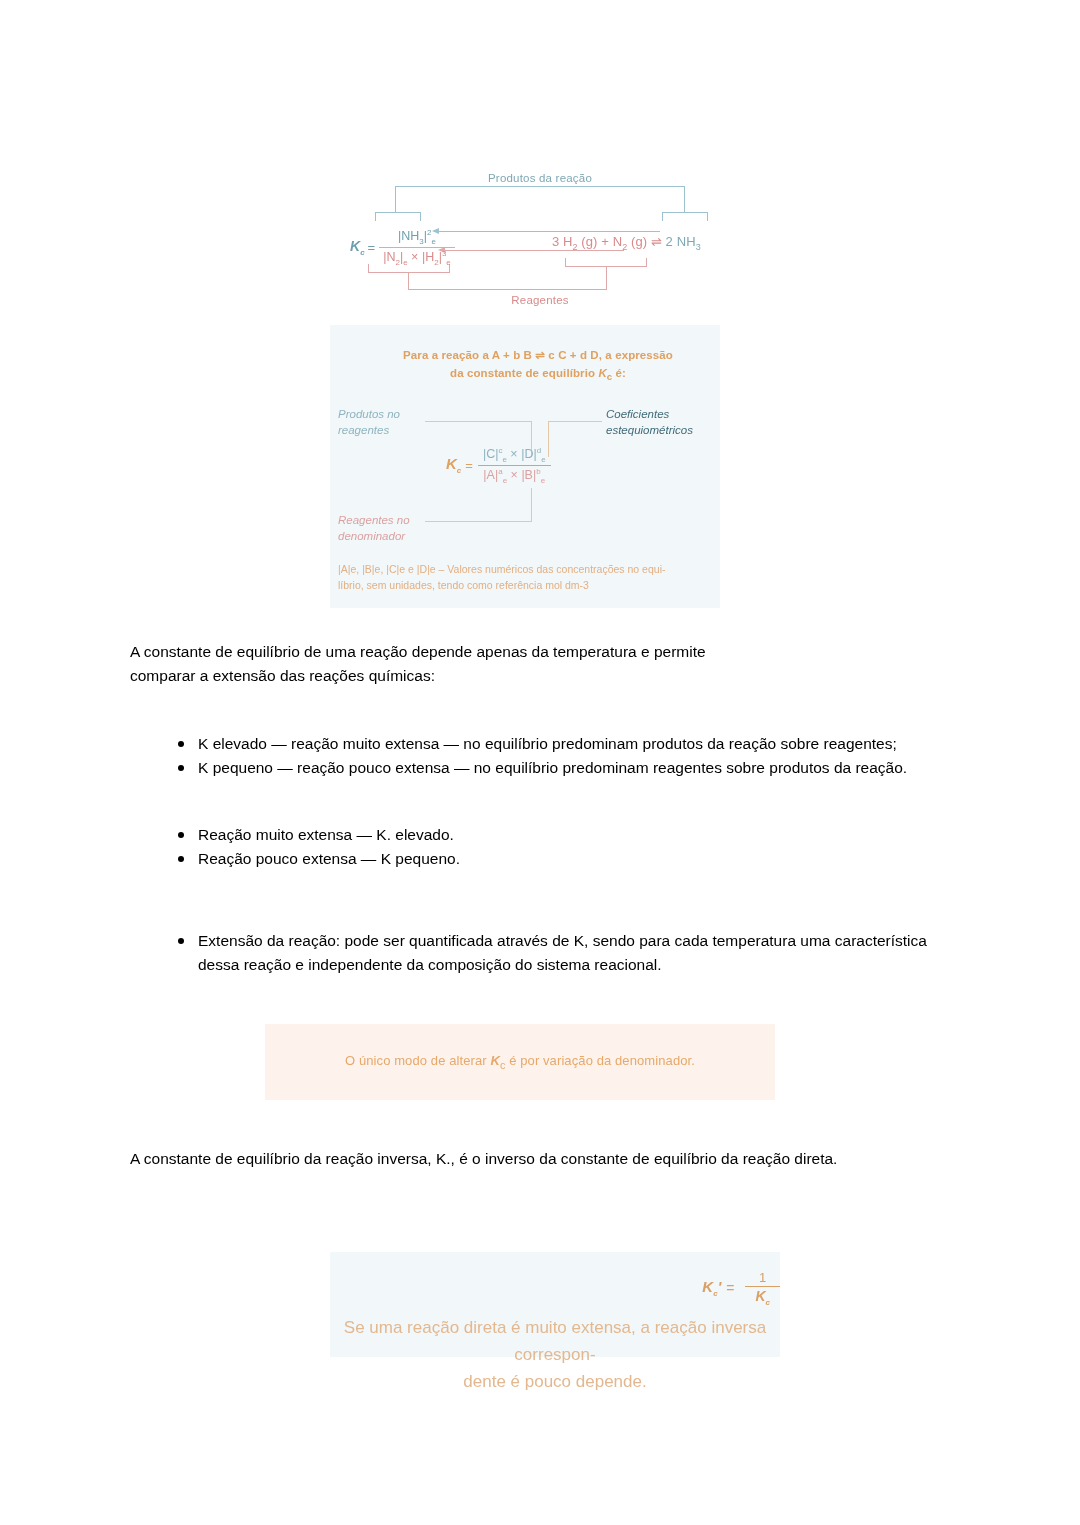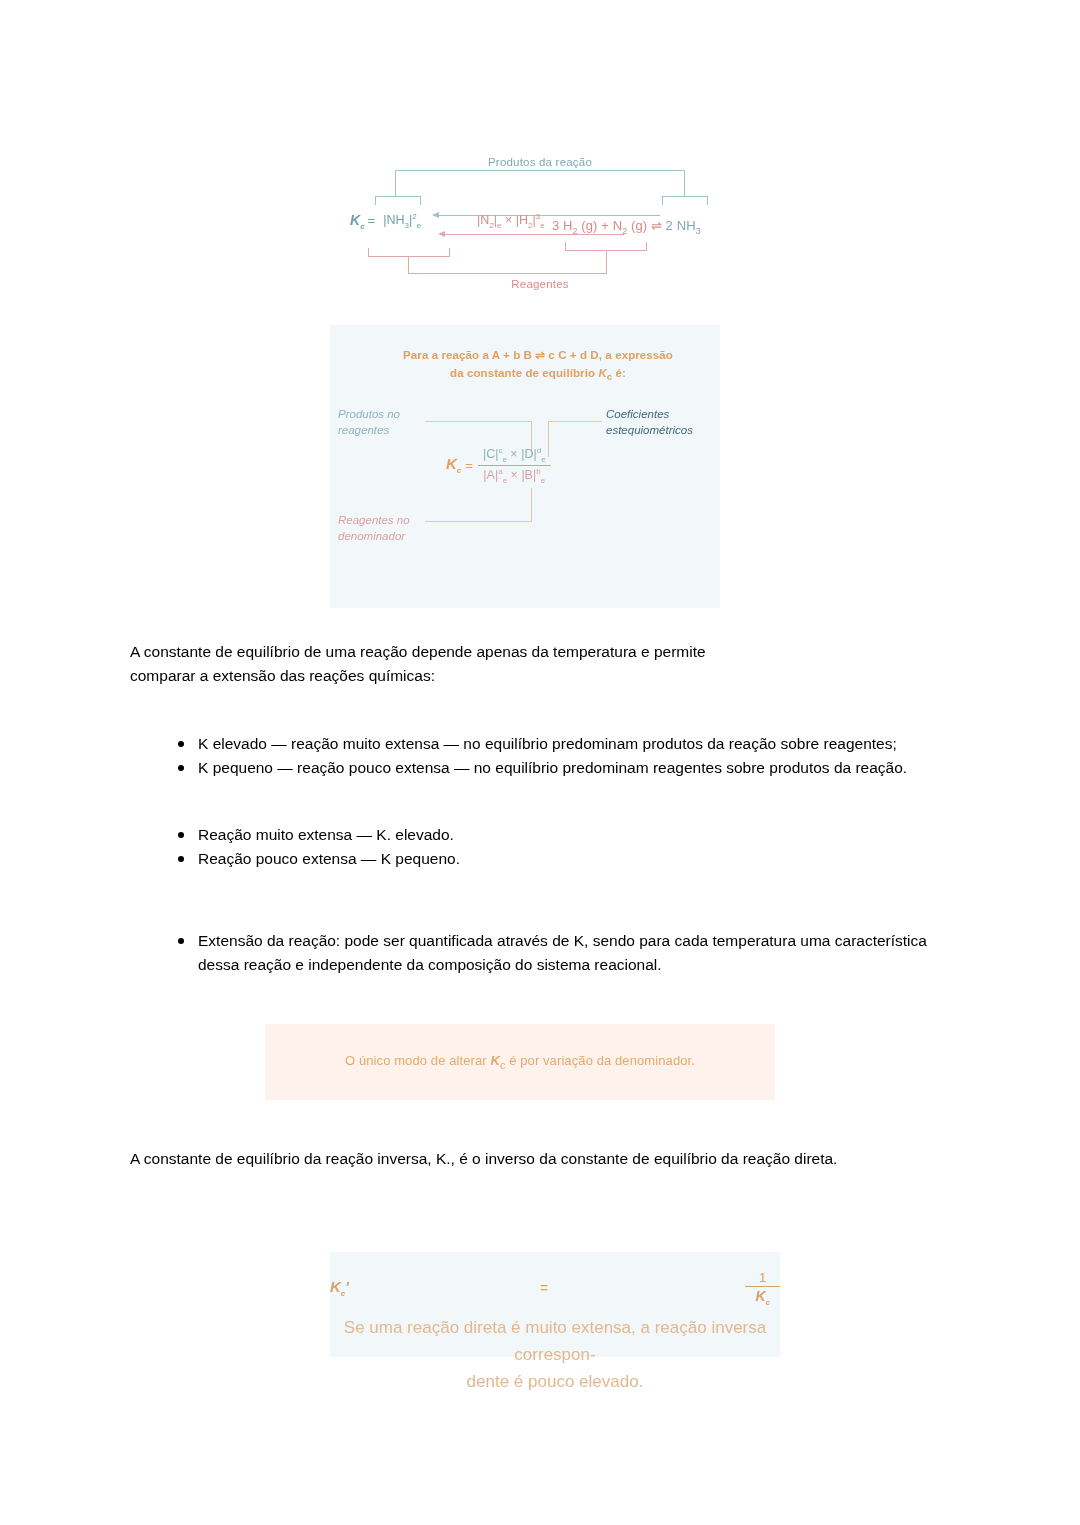--- a/index.html
+++ b/index.html
@@ -20,21 +20,21 @@
   .page {
     position: absolute;
     inset: 0;
     background: #fff;
   }
 
   
   .fig1 {
     position: absolute;
     left: 340px;
-    top: 156px;
+    top: 172px;
     width: 400px;
     height: 145px;
   }
   .fig1 .cap-top {
     position: absolute;
     left: 0; top: 0;
     width: 400px;
     text-align: center;
     font-size: 11.5px;
     color: #7fa8b4;
@@ -64,21 +64,21 @@
     font-size: 13px;
   }
   .kc-lbl {
     font-style: italic;
     font-weight: bold;
     color: #6f9fae;
     font-size: 14px;
     margin-right: 3px;
   }
   .kc-eq { color: #6f9fae; margin-right: 4px; font-size: 13px; }
-  .frac { display: inline-flex; flex-direction: row; align-items: center; gap: 24px; }
+  .frac { display: inline-flex; flex-direction: column; align-items: center; }
   .frac .num, .frac .den {
     padding: 1px 4px;
     white-space: nowrap;
     font-size: 12.5px;
     line-height: 1.15;
   }
   .frac .num { color: #6f9fae; }
   .frac .den { color: #d98b8b; }
   .frac .bar { height: 1px; width: 100%; background: #9cc3cf; }
   sub.e, sup.e { font-size: 8px; }
@@ -231,21 +231,21 @@
     top: 1252px;
     width: 450px;
     height: 105px;
     background: #f2f7f9;
   }
   .fig4 .kc-inv {
     position: absolute;
     left: 0; top: 18px;
     width: 450px;
     display: flex;
-    justify-content: space-between;
+    justify-content: flex-end;
     align-items: center;
     font-size: 14px;
     color: #d9a066;
   }
   .fig4 .kl { font-style: italic; font-weight: bold; font-size: 15px; }
   .fig4 .fr { display: inline-flex; flex-direction: column; align-items: center; margin-left: 6px; }
   .fig4 .fr .n { padding: 0 10px 1px; font-size: 13px; }
   .fig4 .fr .b { height: 1px; width: 100%; background: #d9a066; }
   .fig4 .fr .d { padding: 1px 10px 0; font-size: 14px; font-style: italic; font-weight: bold; }
   .fig4 .eqs { margin: 0 5px; }
@@ -342,20 +342,23 @@
     <div class="kc-expr2">
       <span class="kc-lbl2"><span>K</span><sub class="e">c</sub></span>
       <span class="kc-eq2">=</span>
       <span class="frac2">
         <span class="num2"><span>|C|</span><sup class="e">c</sup><sub class="e">e</sub> <span>×</span> <span>|D|</span><sup class="e">d</sup><sub class="e">e</sub></span>
         <span class="bar2"></span>
         <span class="den2"><span>|A|</span><sup class="e">a</sup><sub class="e">e</sub> <span>×</span> <span>|B|</span><sup class="e">b</sup><sub class="e">e</sub></span>
       </span>
     </div>
 
+    <div class="footnote">
+      <span>|A|e, |B|e, |C|e e |D|e – Valores numéricos das concentrações no equi-</span><br><span>líbrio, sem unidades, tendo como referência mol dm-3</span>
+    </div>
   </div>
 
   <div class="body-text para1">
     <span>A constante de equilíbrio de uma reação depende apenas da temperatura e permite</span><br><span>comparar a extensão das reações químicas:</span>
   </div>
 
   <ul class="bul list1">
     <li>K elevado — reação muito extensa — no equilíbrio predominam produtos da reação sobre reagentes;</li>
     <li>K pequeno — reação pouco extensa — no equilíbrio predominam reagentes sobre produtos da reação.</li>
   </ul>
@@ -381,17 +384,17 @@
     <div class="kc-inv">
       <span class="kl"><span>K</span><sub class="e">c</sub><span>'</span></span>
       <span class="eqs">=</span>
       <span class="fr">
         <span class="n">1</span>
         <span class="b"></span>
         <span class="d"><span>K</span><sub class="e">c</sub></span>
       </span>
     </div>
     <div class="cap">
-      <span>Se uma reação direta é muito extensa, a reação inversa correspon-</span><br><span>dente é pouco elevado.</span>
+      <span>Se uma reação direta é muito extensa, a reação inversa correspon-</span><br><span>dente é pouco depende.</span>
     </div>
   </div>
 
 </div>
 
 </body></html>

